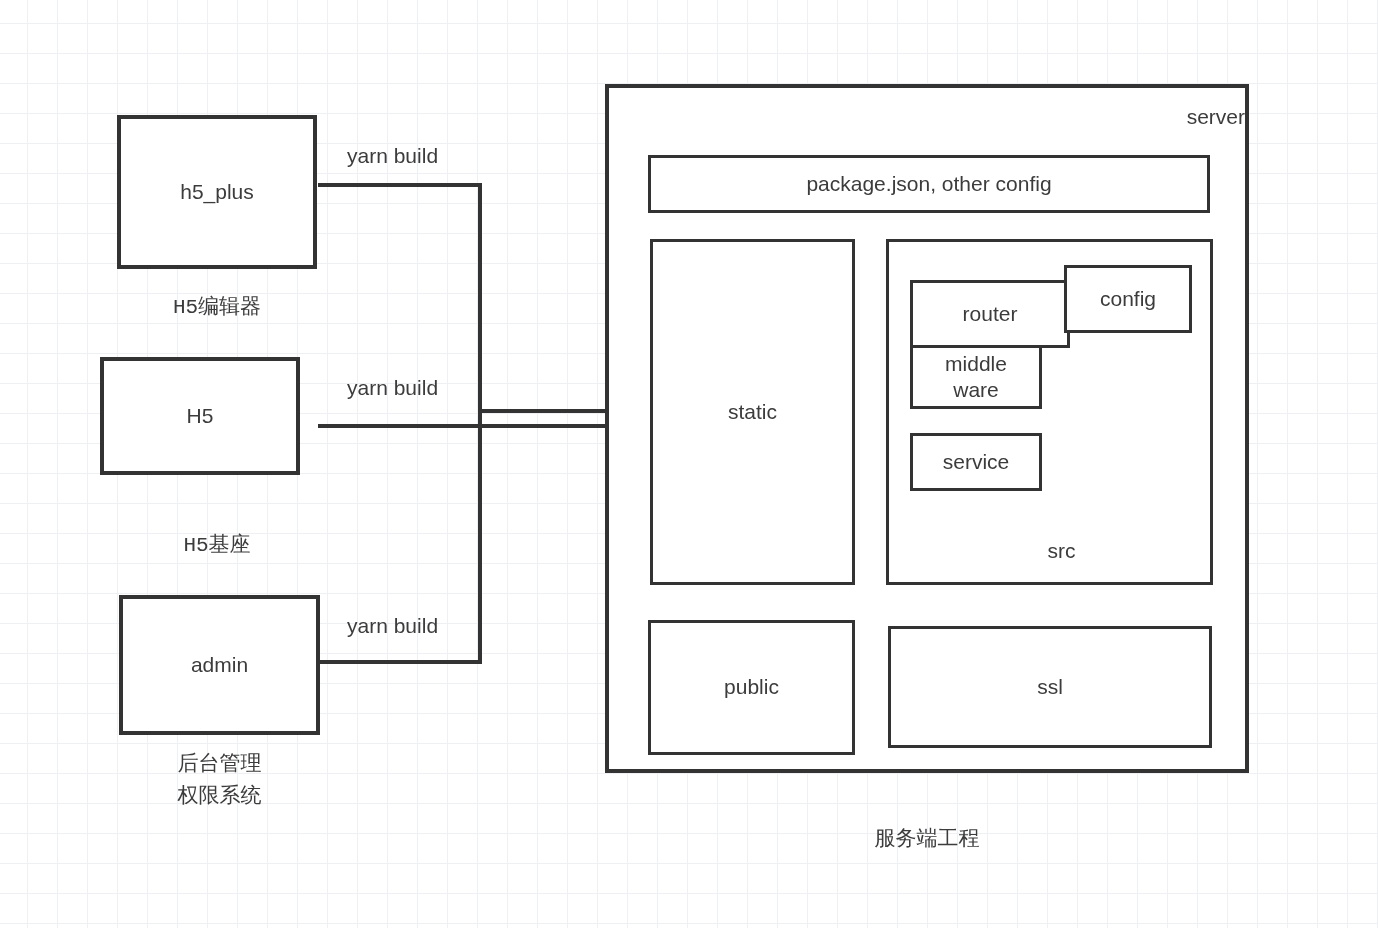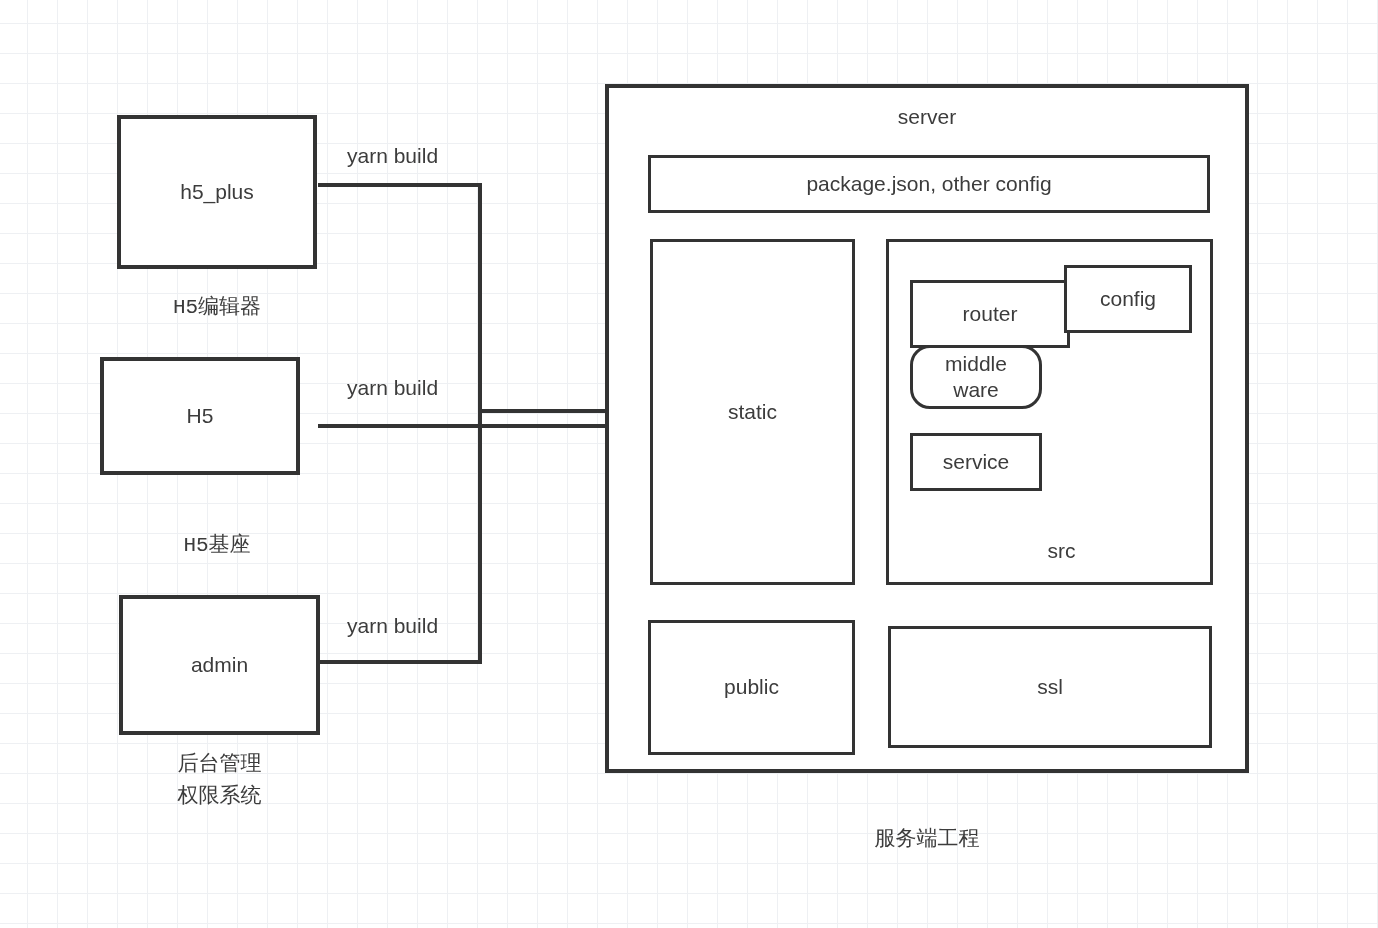--- a/index.html
+++ b/index.html
@@ -29,40 +29,40 @@
     line-height:1.25;
   }
   .box.thick{border-width:4px;}
   .caption{
     position:absolute;
     text-align:center;
     font-size:21px;
     line-height:1.5;
     font-family:Liberation Mono, monospace;
   }
-  .prewrap{white-space:pre-line;border-radius:20px;}
+  .prewrap{white-space:pre-line;}
   .edge{position:absolute;background:#333333;}
   .edge.h{height:4px;}
   .edge.v{width:4px;}
   .arrow{
     position:absolute;
     width:0;height:0;
     border-top:8px solid transparent;
     border-bottom:8px solid transparent;
     border-left:26px solid #333333;
   }
   .edge-label{
     position:absolute;
     font-size:21px;
     white-space:nowrap;
   }
   .server-title{
     position:absolute;
     top:16px;left:0;right:0;
-    text-align:center;
+    text-align:right;
     font-size:21px;
   }
   .src-label{
     position:absolute;
     bottom:18px;left:0;right:0;
     text-align:center;
     font-size:21px;
     padding-left:24px;
   }
 </style>

